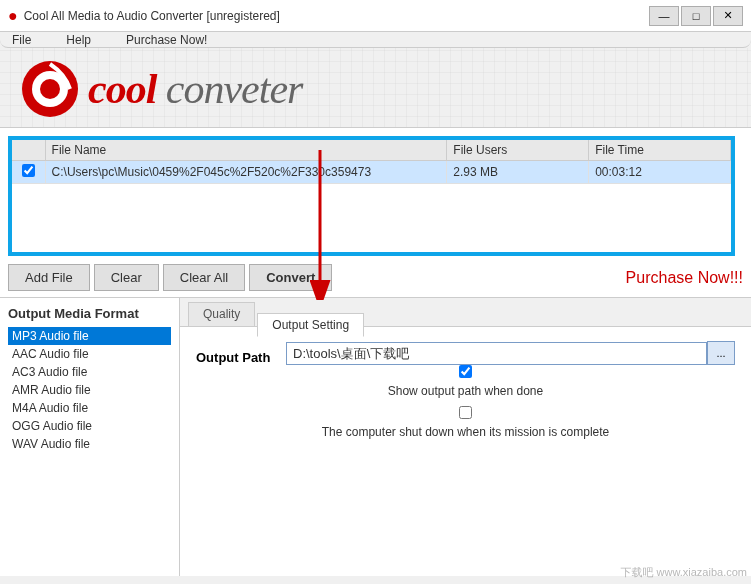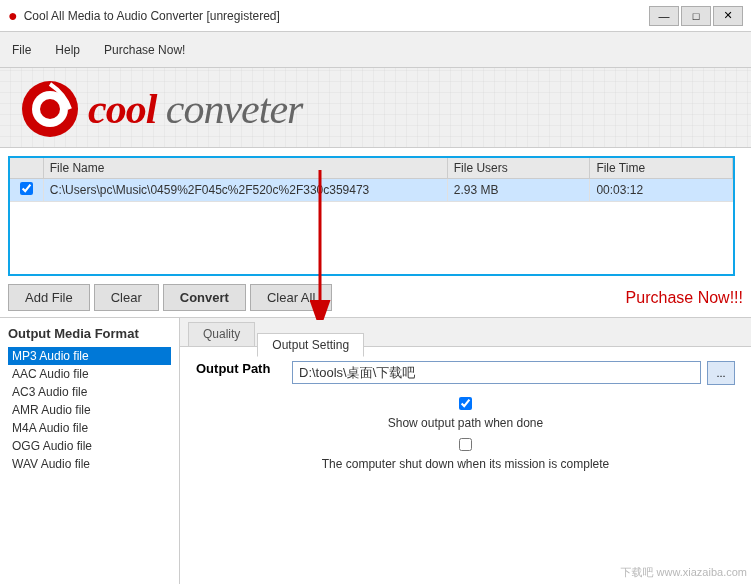--- a/index.html
+++ b/index.html
@@ -45,22 +45,23 @@
       font-size: 11px;
     }
 
     
     .menu-bar {
       background: #f0f0f0;
       border-bottom: 1px solid #ccc;
       display: flex;
       align-items: center;
       padding: 2px 8px;
-      height: 36px;
-      gap: 16px;
+      height: 16px;
+      gap: 27px;
+      border-radius: 10px;
     }
     .menu-item {
       cursor: pointer;
       color: #333;
       font-size: 12px;
       padding: 2px 4px;
     }
 
     
     .logo-area {
@@ -96,21 +97,21 @@
     
     .main {
       background: white;
       display: flex;
       flex-direction: column;
       height: calc(584px - 32px - 24px - 80px);
     }
 
     
     .file-table-container {
-      border: 2px solid #0ea5e9;
+      border: 4px solid #0ea5e9;
       margin: 8px 16px 4px 8px;
       flex: 0 0 120px;
       overflow: hidden;
     }
     .file-table {
       width: 100%;
       border-collapse: collapse;
       font-size: 12px;
     }
     .file-table th {
@@ -230,23 +231,23 @@
       top: 11px;
     }
 
     
     .settings-content {
       padding: 14px 16px;
       flex: 1;
     }
     .output-path-row {
       display: flex;
-      align-items: flex-start;
-      margin-bottom: 12px;
-      gap: 6px;
+      align-items: flex-end;
+      margin-bottom: 0;
+      gap: 0;
     }
     .output-path-label {
       font-weight: bold;
       font-size: 13px;
       min-width: 90px;
     }
     .output-path-input {
       flex: 1;
       border: 1px solid #7a9cc7;
       padding: 3px 6px;
@@ -350,22 +351,22 @@
           <td>00:03:12</td>
         </tr>
       </tbody>
     </table>
   </div>
 
   <div style="position:relative;">
     <div class="toolbar">
       <button class="btn">Add File</button>
       <button class="btn">Clear</button>
+      <button class="btn">Clear All</button>
       <button class="btn convert">Convert</button>
-      <button class="btn">Clear All</button>
       <span class="purchase-label">Purchase Now!!!</span>
     </div>
 
     <svg style="position:absolute; left:290px; top:-120px; pointer-events:none; z-index:10;" width="80" height="160" viewBox="0 0 80 160">
       <defs>
         <marker id="arrowhead" markerWidth="10" markerHeight="7" refX="0" refY="3.5" orient="auto">
           <polygon points="0 0, 10 3.5, 0 7" fill="#cc0000"></polygon>
         </marker>
       </defs>
       <path d="M 30 10 L 30 140" stroke="#cc0000" stroke-width="3" fill="none" marker-end="url(#arrowhead)"></path>

